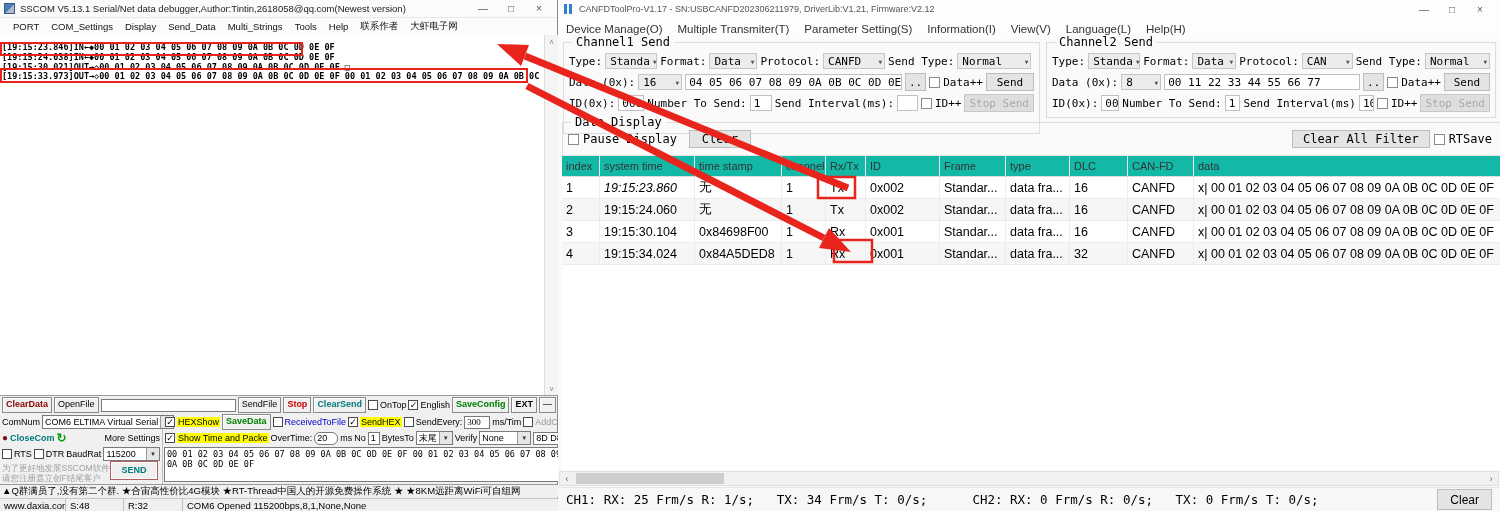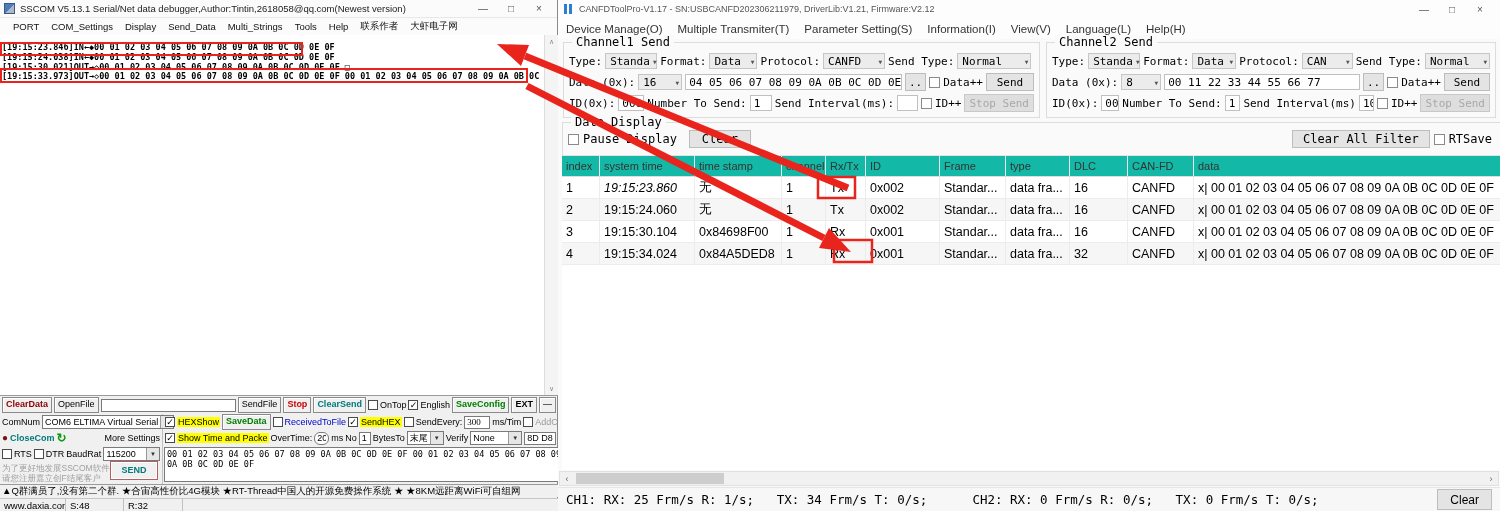--- a/index.html
+++ b/index.html
@@ -229,21 +229,21 @@
             <span class="cb"></span>
             <span class="gray">AddCrLf</span>
             <span class="warn">?</span>
           </div>
           <div class="prow">
             <span class="cb">
                 <span>✓</span>
               </span>
             <span class="yellow">Show Time and Packe</span>
             <span>OverTime:</span>
-            <input class="tin" style="width: 15px; border-radius: 6px;" value="20">
+            <input class="tin" style="width: 24px; border-radius: 6px;" value="20">
             <span>ms</span>
             <span>No</span>
             <input class="tin" style="width: 12px;" value="1">
             <span>BytesTo</span>
             <span class="combo">
               <span>末尾</span>
               <span class="dd">▼</span>
             </span>
             <span>Verify</span>
             <span class="combo" style="width:52px">
@@ -261,20 +261,21 @@
           </div>
         </div>
       </div>
     </div>
 
     <div class="lw-banner">▲Q群满员了,没有第二个群. ★合宙高性价比4G模块 ★RT-Thread中国人的开源免费操作系统 ★ ★8KM远距离WiFi可自组网</div>
     <div class="lw-status">
       <span class="st-cell" style="width:66px">www.daxia.com</span>
       <span class="st-cell" style="width:58px">S:48</span>
       <span class="st-cell" style="width:59px">R:32</span>
+      <span class="st-cell" style="flex:1;border-right:none">COM6 Opened  115200bps,8,1,None,None</span>
     </div>
   </div>
 
   <div id="rw">
     <div class="rw-title">
       <span class="rw-ico">
           <i></i>
           <i></i>
         </span>
       <span>CANFDToolPro-V1.17 - SN:USBCANFD202306211979, DriverLib:V1.21, Firmware:V2.12</span>
@@ -287,21 +288,21 @@
     <div class="rw-menu" id="rw-menu">
         <span>Device Manage(O)</span>
         <span>Multiple Transmiter(T)</span>
         <span>Parameter Setting(S)</span>
         <span>Information(I)</span>
         <span>View(V)</span>
         <span>Language(L)</span>
         <span>Help(H)</span>
       </div>
 
-    <div class="grp" style="left:5px;top:42px;width:477px;height:76px">
+    <div class="grp" style="left:5px;top:42px;width:477px;height:92px">
       <span class="legend">Channel1 Send</span>
       <div class="chrow">
         <span>Type:</span>
         <span class="rcombo" style="width:52px">
             <span>Standa</span>
             <span class="rarr">▼</span>
           </span>
         <span>Format:</span>
         <span class="rcombo" style="width:48px">
             <span>Data</span>

